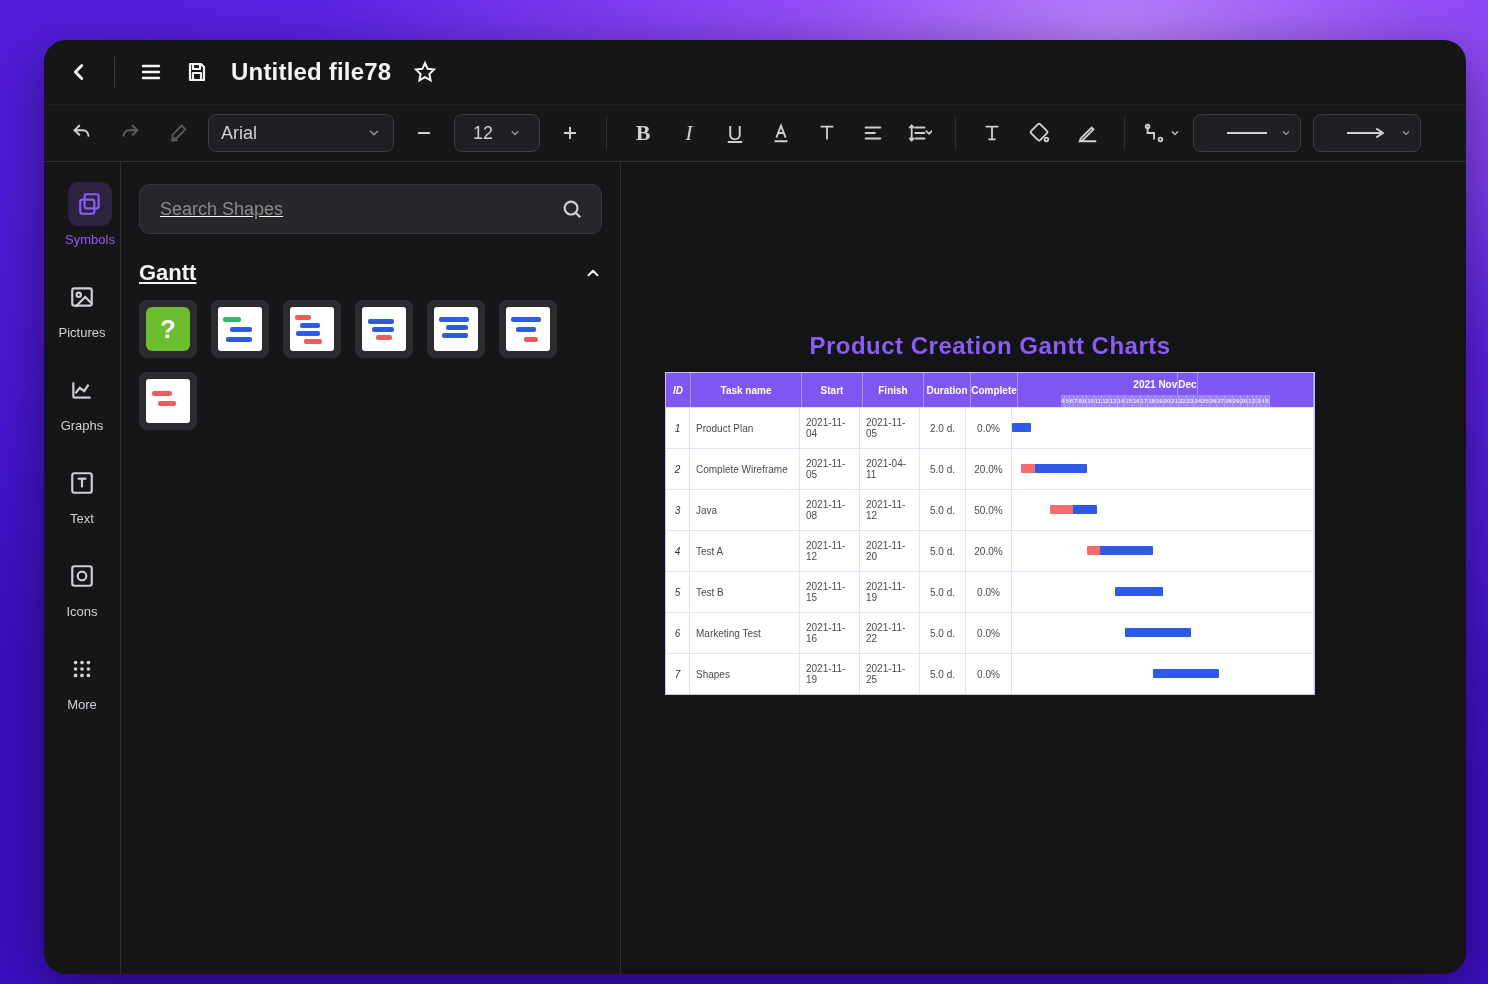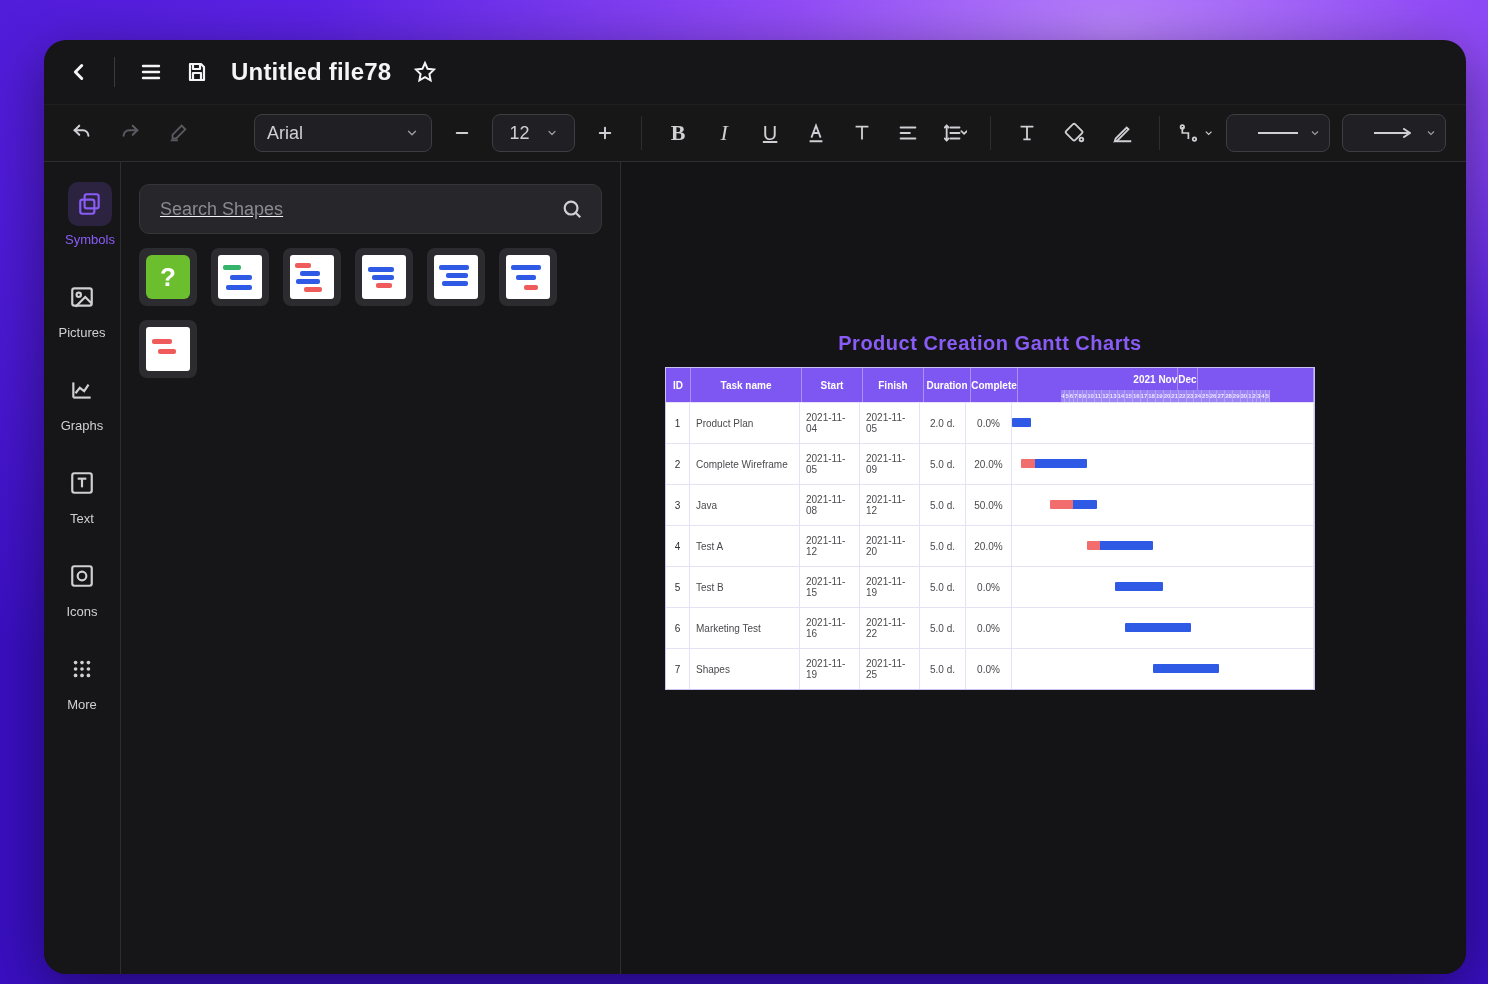--- a/index.html
+++ b/index.html
@@ -57,21 +57,21 @@
   .tool{color:var(--text-dim);display:inline-flex;align-items:center;justify-content:center;height:36px;min-width:36px;border-radius:6px;}
   .tool.dim{color:#5a5a60;}
   .tool-group{display:flex;align-items:center;gap:10px;}
   .sep{width:1px;height:34px;background:var(--border);margin:0 6px;}
   .field{
     height:36px;display:flex;align-items:center;gap:10px;
     padding:0 12px;border:1px solid var(--border-light);border-radius:8px;
     background:#202024;color:var(--text-dim);font-size:18px;
   }
   .field .chev{margin-left:auto;color:#9a9aa0;}
-  .field.font{width:160px;justify-content:flex-start;margin-left:46px;}
+  .field.font{width:160px;justify-content:flex-start;}
   .field.size{width:60px;justify-content:center;}
   .field.line{width:82px;justify-content:center;position:relative;}
   .field.line .chev{position:absolute;right:8px;}
 
   
   .body{flex:1;display:flex;min-height:0;}
   .rail{
     width:76px;background:var(--bg-app);
     border-right:1px solid var(--border);
     display:flex;flex-direction:column;align-items:center;gap:28px;
@@ -114,25 +114,25 @@
   .thumb.help .tail{position:absolute;left:8px;bottom:-5px;width:0;height:0;border-left:0 solid transparent;border-right:11px solid transparent;border-top:11px solid #6bbf2e;}
   .gline{position:absolute;left:5px;height:5px;border-radius:2px;}
   .g-blue{background:#2e5ae6;}
   .g-green{background:#34b36a;}
   .g-red{background:#ef5a5a;}
 
   .canvas{flex:1;background:#141416;position:relative;overflow:hidden;}
 
   
   .gantt-wrap{position:absolute;left:44px;top:170px;width:650px;}
-  .gantt-title{color:var(--accent);font-weight:800;font-size:20px;text-align:center;letter-spacing:.5px;margin-bottom:12px;}
+  .gantt-title{color:var(--accent);font-weight:800;font-size:24px;text-align:center;letter-spacing:.5px;margin-bottom:12px;}
   .gantt{background:#fff;border:1px solid #c9c3f0;font-size:10px;color:#555559;}
   .gh{display:flex;background:var(--gantt-header);color:#fff;font-weight:700;font-size:10px;}
   .gh>div{display:flex;align-items:center;justify-content:center;border-right:1px solid rgba(255,255,255,.35);}
-  .col-id{width:24px;}
+  .col-id{width:24px;font-style:italic;}
   .col-name{width:110px;text-align:right;}
   .col-date{width:60px;}
   .col-dur{width:46px;}
   .col-comp{width:46px;}
   .gh-right{flex:1;display:flex;flex-direction:column;}
   .gh-months{flex:1;display:flex;}
   .gh-months>div{flex:1;display:flex;align-items:center;justify-content:center;border-right:1px solid rgba(255,255,255,.35);}
   .gh-months>div:first-child{flex:7;}
   .gh-days{height:12px;background:#9b82f5;display:flex;}
   .gh-days>span{flex:1;font-size:6px;display:flex;align-items:center;justify-content:center;border-right:1px solid rgba(255,255,255,.25);color:#ede7ff;}
@@ -400,20 +400,28 @@
       <div class="search">
         <input placeholder="Search Shapes" style="">
         <span>
           <svg width="22" height="22" viewBox="0 0 24 24" fill="none" stroke="#d0d0d4" stroke-width="2.4">
               <circle cx="11" cy="11" r="7"></circle>
               <line x1="21" y1="21" x2="16" y2="16"></line>
             </svg>
         </span>
       </div>
 
+      <div class="cat-head">
+        <span>Gantt</span>
+        <span>
+          <svg width="18" height="18" viewBox="0 0 24 24" fill="none" stroke="currentColor" stroke-width="2.6" stroke-linecap="round" stroke-linejoin="round">
+              <polyline points="6 15 12 9 18 15"></polyline>
+            </svg>
+        </span>
+      </div>
 
       <div class="thumbs">
         <div class="thumb help">
             <div class="inner">
               <span class="qm">?</span>
               <span class="tail"></span>
             </div>
           </div>
         <div class="thumb">
             <div class="inner">
@@ -524,21 +532,21 @@
                   <div class="bar" style="left: 0%; width: 6.25%;">
                     <div class="done" style="width: 0%;"></div>
                     <div class="todo" style="width: 100%;"></div>
                   </div>
                 </div>
               </div>
               <div class="grow">
                 <div class="col-id">2</div>
                 <div class="col-name">Complete Wireframe</div>
                 <div class="col-date">2021-11-05</div>
-                <div class="col-date">2021-11-09</div>
+                <div class="col-date">2021-04-11</div>
                 <div class="col-dur">5.0 d.</div>
                 <div class="col-comp">20.0%</div>
                 <div class="tl">
                   <div class="bar" style="left: 3.125%; width: 21.875%;">
                     <div class="done" style="width: 20%;"></div>
                     <div class="todo" style="width: 80%;"></div>
                   </div>
                 </div>
               </div>
               <div class="grow">

